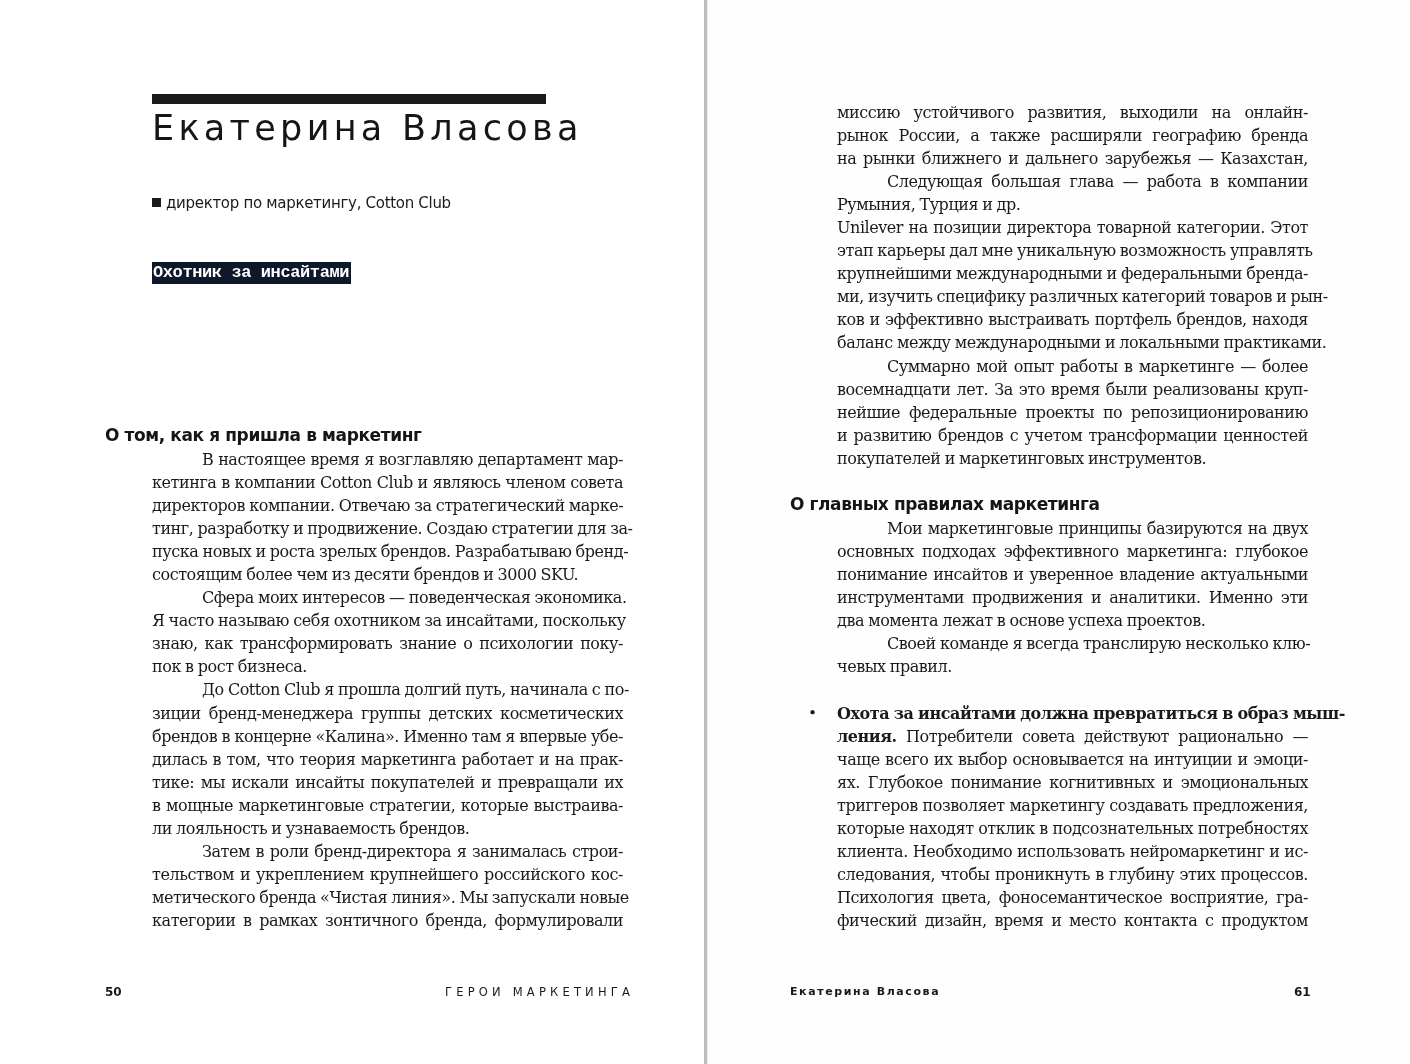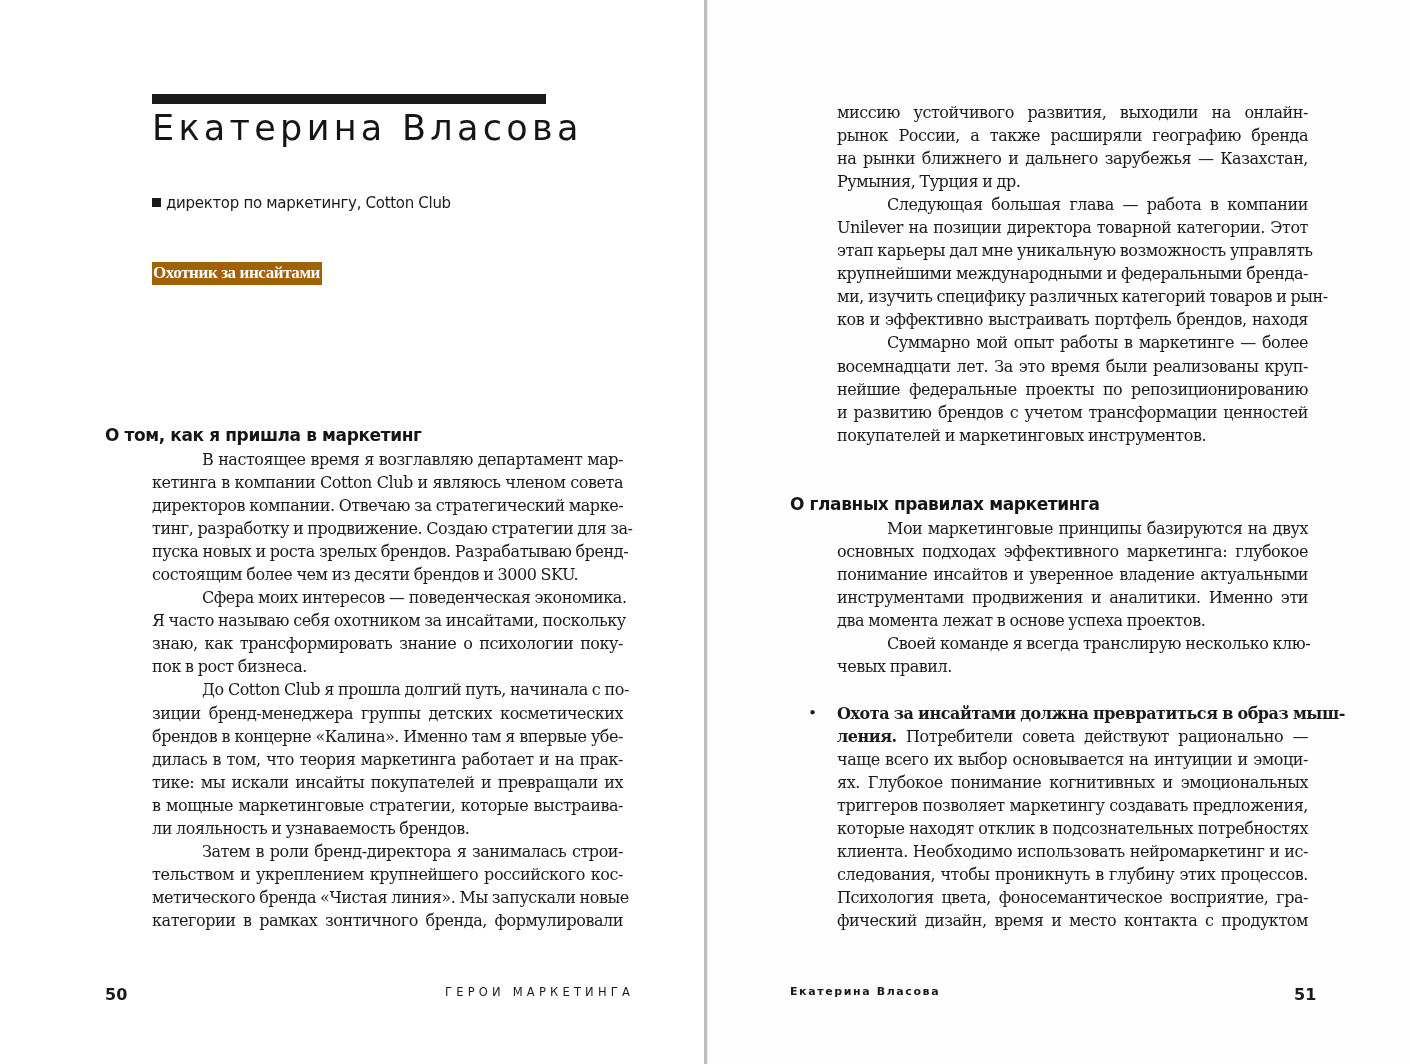--- a/index.html
+++ b/index.html
@@ -32,22 +32,22 @@
     position: absolute; left: 152px; top: 194px;
     font-family: "DejaVu Sans", sans-serif; font-size: 15px; color: #1a1a1a;
     white-space: nowrap; letter-spacing: -0.3px;
   }
   .role-bullet {
     display: inline-block; width: 9px; height: 9px; background: #1a1a1a;
     margin-right: 5px; vertical-align: 1px;
   }
   .tagline {
     position: absolute; left: 152px; top: 262px;
-    background: #a16207; color: #fff;
-    font-family: Liberation Serif, serif; font-size: 17px; font-weight: bold;
+    background: #0f172a; color: #fff;
+    font-family: Liberation Mono, monospace; font-size: 17px; font-weight: bold;
     padding: 1px 2px 2px 1px; white-space: nowrap; letter-spacing: -0.4px;
   }
 
   .section-heading {
     position: absolute;
     font-family: "DejaVu Sans", sans-serif; font-size: 17px; font-weight: bold;
     color: #151515; white-space: nowrap; letter-spacing: -0.4px;
   }
   .h-left { left: 105px; top: 425px; }
   .h-right { left: 790px; top: 494px; }
@@ -70,21 +70,21 @@
   .tb-right-3 { left: 837px; top: 702px; }
 
   .bullet-dot {
     position: absolute; left: 808px; top: 702px;
     font-family: "DejaVu Serif", serif; font-size: 15.4px; line-height: 23.05px;
   }
   .bold-run { font-weight: bold; }
 
   .folio {
     position: absolute; top: 985px;
-    font-family: "DejaVu Sans", sans-serif; font-size: 16px; font-weight: bold;
+    font-family: "DejaVu Sans", sans-serif; font-size: 12px; font-weight: bold;
     color: #1a1a1a; white-space: nowrap;
   }
   .folio-num-left { left: 105px; }
   .running-head-left { left: 445px; letter-spacing: 4.2px; font-weight: normal; font-size: 11.5px; }
   .running-head-right { left: 790px; letter-spacing: 1.6px; font-size: 11px; }
   .folio-num-right { left: 1294px; }
 </style>
 </head>
 <body>
 
@@ -127,27 +127,28 @@
 
 <div class="spine"></div>
 <div class="spine-shade"></div>
 
 <div class="page page-right"></div>
 
 <div class="text-block tb-right-1" id="tb-right-1">
     <span class="line">миссию устойчивого развития, выходили на онлайн-</span>
     <span class="line">рынок России, а также расширяли географию бренда</span>
     <span class="line">на рынки ближнего и дальнего зарубежья — Казахстан,</span>
+    <span class="line indent">Следующая большая глава — работа в компании</span>
     <span class="line last">Румыния, Турция и др.</span>
-    <span class="line indent">Следующая большая глава — работа в компании</span>
     <span class="line">Unilever на позиции директора товарной категории. Этот</span>
     <span class="line">этап карьеры дал мне уникальную возможность управлять</span>
     <span class="line">крупнейшими международными и федеральными бренда-</span>
     <span class="line">ми, изучить специфику различных категорий товаров и рын-</span>
     <span class="line">ков и эффективно выстраивать портфель брендов, находя</span>
+    <span class="line">баланс между международными и локальными практиками.</span>
     <span class="line indent">Суммарно мой опыт работы в маркетинге — более</span>
     <span class="line">восемнадцати лет. За это время были реализованы круп-</span>
     <span class="line">нейшие федеральные проекты по репозиционированию</span>
     <span class="line">и развитию брендов с учетом трансформации ценностей</span>
     <span class="line last">покупателей и маркетинговых инструментов.</span>
   </div>
 <div class="section-heading h-right">О главных правилах маркетинга</div>
 <div class="text-block tb-right-2" id="tb-right-2">
     <span class="line indent">Мои маркетинговые принципы базируются на двух</span>
     <span class="line">основных подходах эффективного маркетинга: глубокое</span>
@@ -168,13 +169,13 @@
       <span class="line">триггеров позволяет маркетингу создавать предложения,</span>
       <span class="line">которые находят отклик в подсознательных потребностях</span>
       <span class="line">клиента. Необходимо использовать нейромаркетинг и ис-</span>
       <span class="line">следования, чтобы проникнуть в глубину этих процессов.</span>
       <span class="line">Психология цвета, фоносемантическое восприятие, гра-</span>
       <span class="line">фический дизайн, время и место контакта с продуктом</span>
     </div>
 </div>
 
 <div class="folio running-head-right">Екатерина Власова</div>
-<div class="folio folio-num-right">51</div>
+<div class="folio folio-num-right">61</div>
 
 </body></html>

